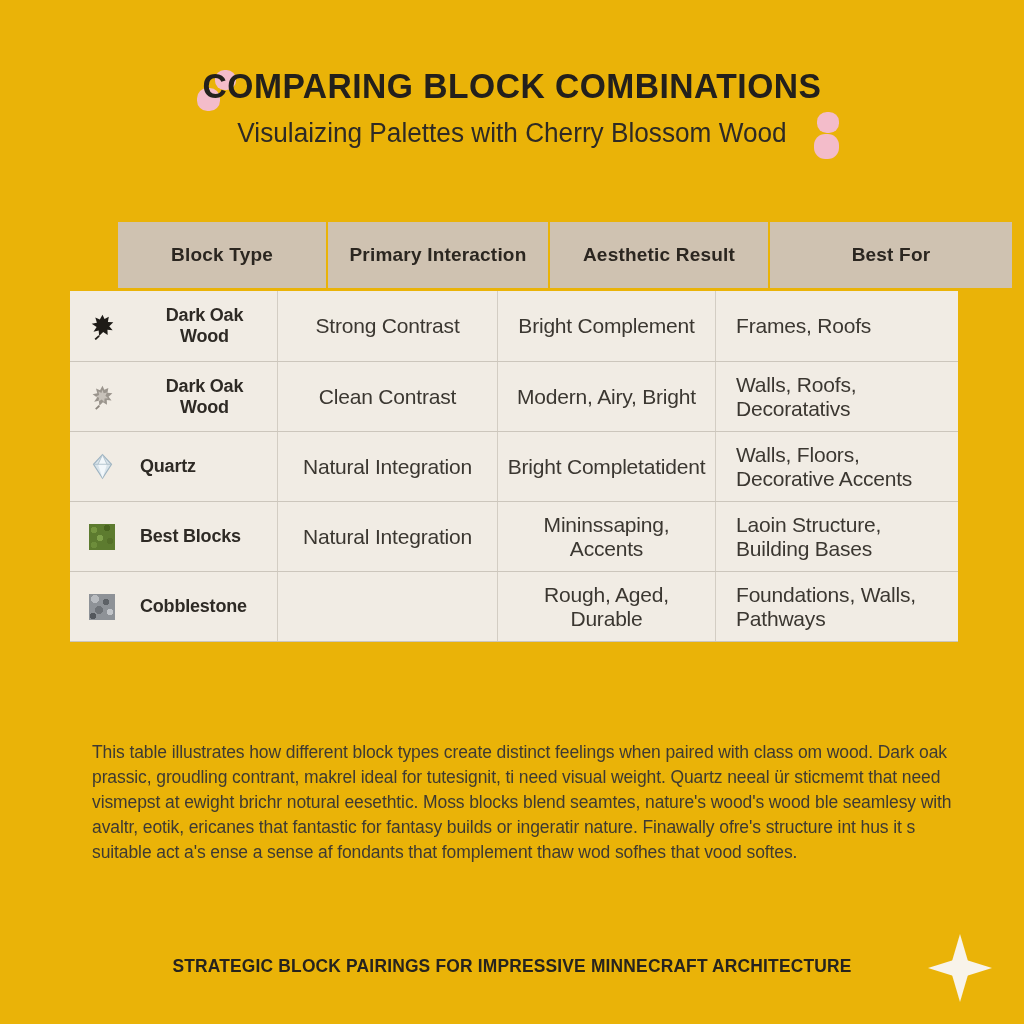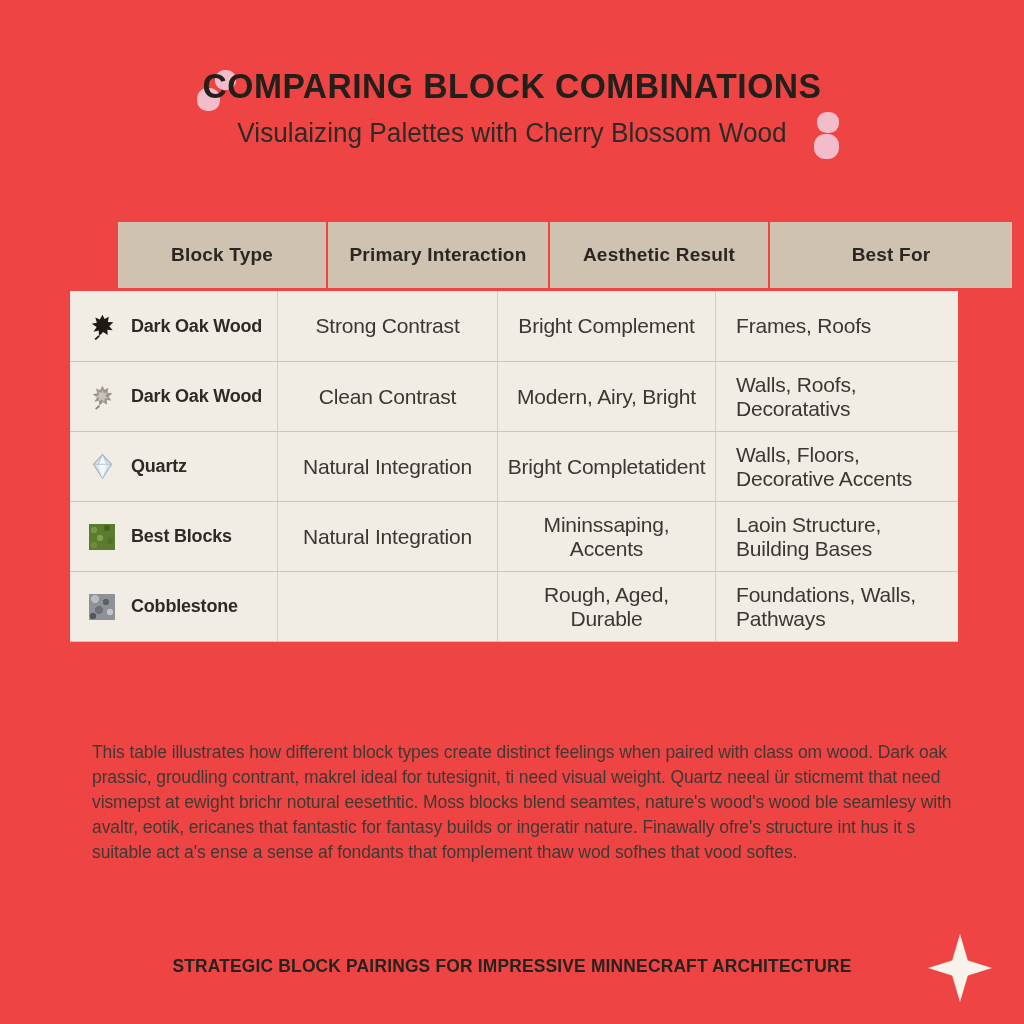--- a/index.html
+++ b/index.html
@@ -1,20 +1,20 @@
 <!DOCTYPE html>
 <html><head>
 <meta charset="utf-8">
 <style>
   * { margin:0; padding:0; box-sizing:border-box; }
   html,body { width:1024px; height:1024px; }
   body { font-family:"Liberation Sans", sans-serif; }
   .page {
     position:relative; width:1024px; height:1024px;
-    background:#ef4444; overflow:hidden; color:#2b2722;
+    background:#eab308; overflow:hidden; color:#2b2722;
   }
 
   
   .title {
     position:absolute; top:66px; left:0; width:100%;
     text-align:center; font-size:35px; font-weight:bold;
     letter-spacing:0.5px; color:#23201c;
     transform:scaleX(0.96);
   }
   .subtitle {
@@ -47,21 +47,21 @@
     height:70px; background:#f1ece4; border-top:1px solid #ccc6bc;
   }
   .trow:first-of-type { border-top:none; }
   .tbody { border-bottom:1px solid #ccc6bc; }
   .td {
     display:flex; align-items:center; justify-content:center;
     font-size:21px; color:#3b3731; border-right:1px solid #d3cdc3;
     padding:0 8px; text-align:center; letter-spacing:-0.2px;
   }
   .td:last-child { border-right:none; justify-content:flex-start; text-align:left; padding-left:20px; }
-  .td.block { justify-content:flex-start; padding-left:18px; gap:15px; font-weight:600; color:#2e2a25; font-size:18px; }
+  .td.block { justify-content:flex-start; padding-left:18px; gap:24px; font-weight:600; color:#2e2a25; font-size:18px; }
 
   
   .bicon { width:28px; height:28px; flex:0 0 28px; display:flex; align-items:center; justify-content:center; }
   .block-square { width:26px; height:26px; }
   .moss {
     background:#5d7b2f;
     background-image:
       radial-gradient(circle 3px at 5px 6px,  #769640 0 3px, transparent 3px),
       radial-gradient(circle 3px at 18px 4px, #49641f 0 3px, transparent 3px),
       radial-gradient(circle 3px at 11px 14px,#7fa04a 0 3px, transparent 3px),

